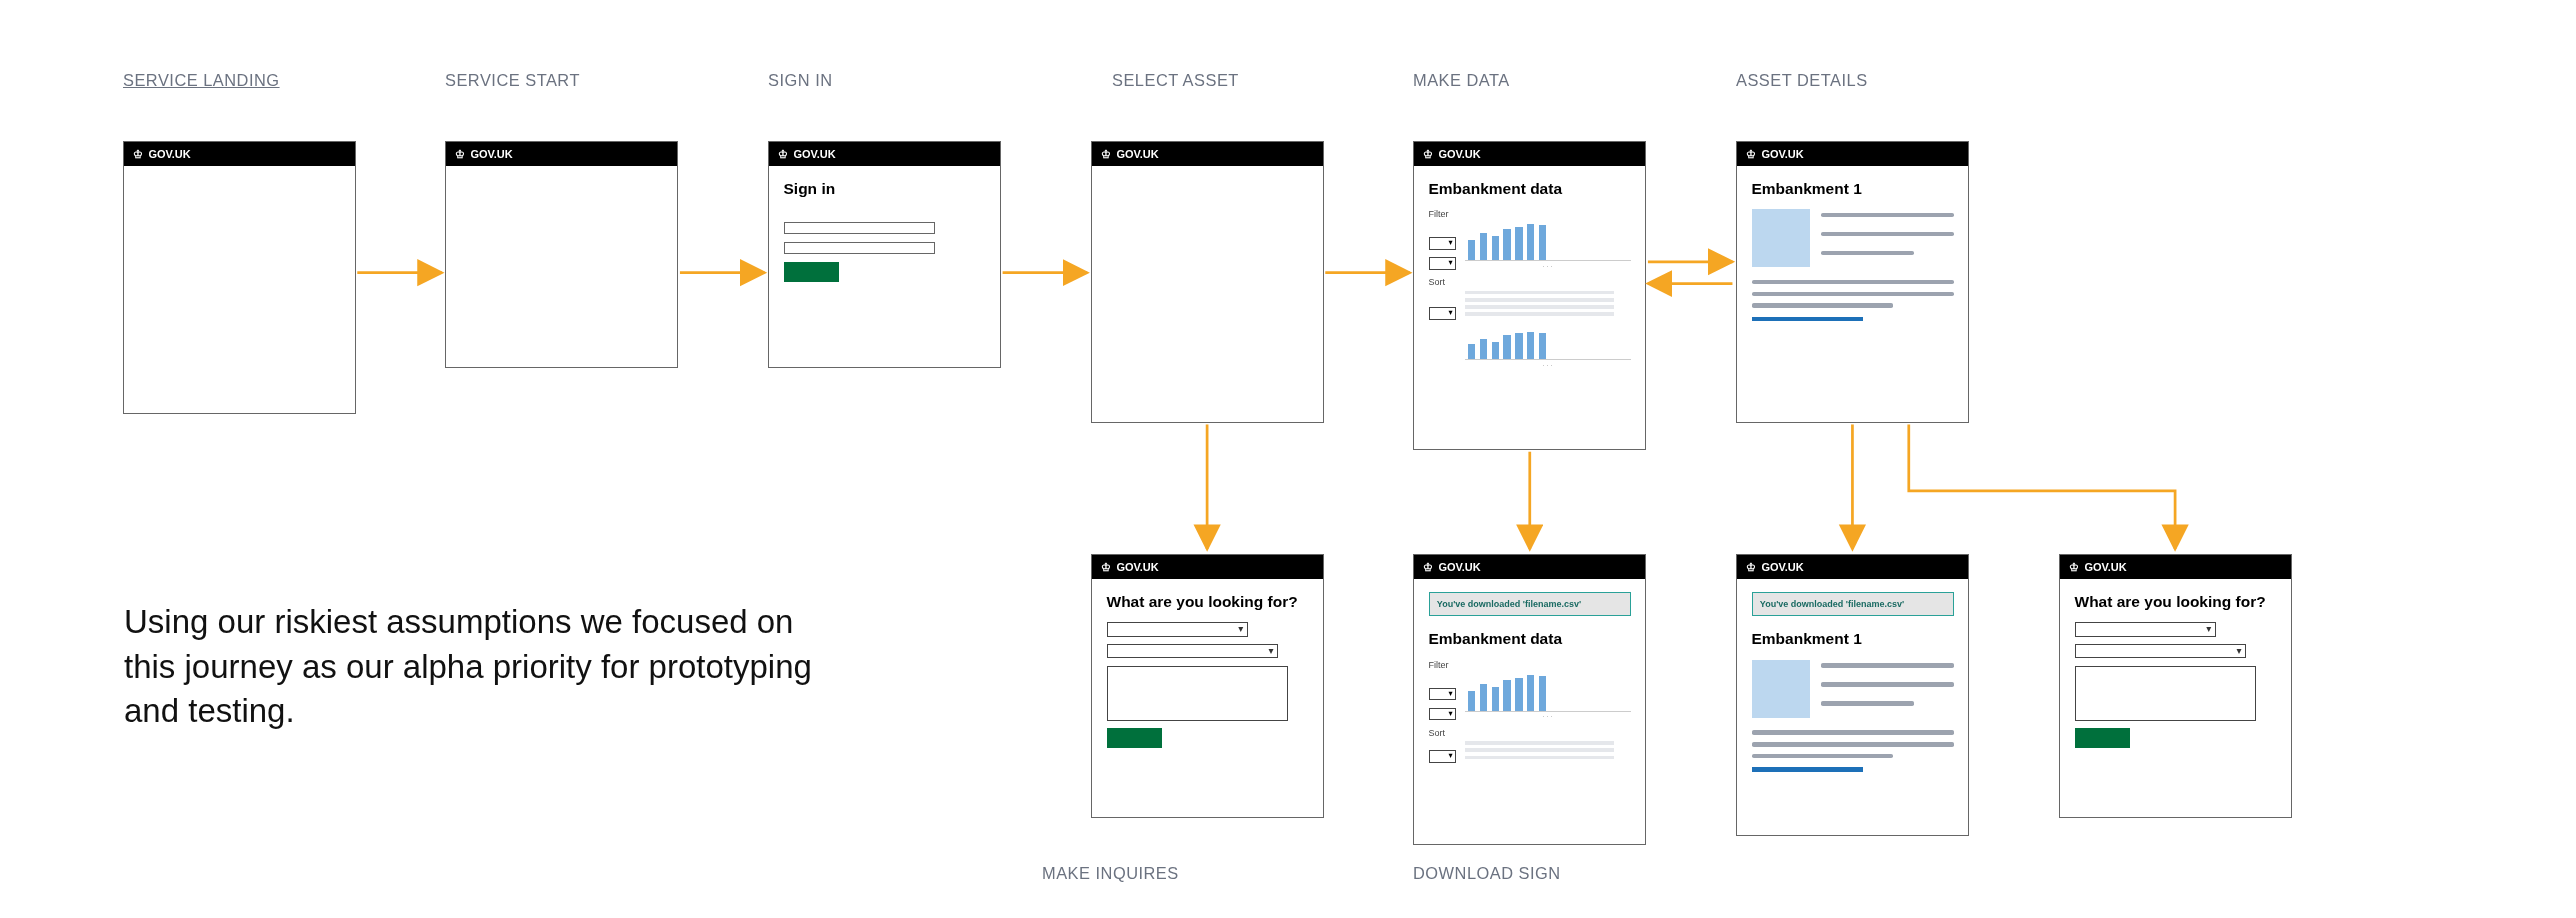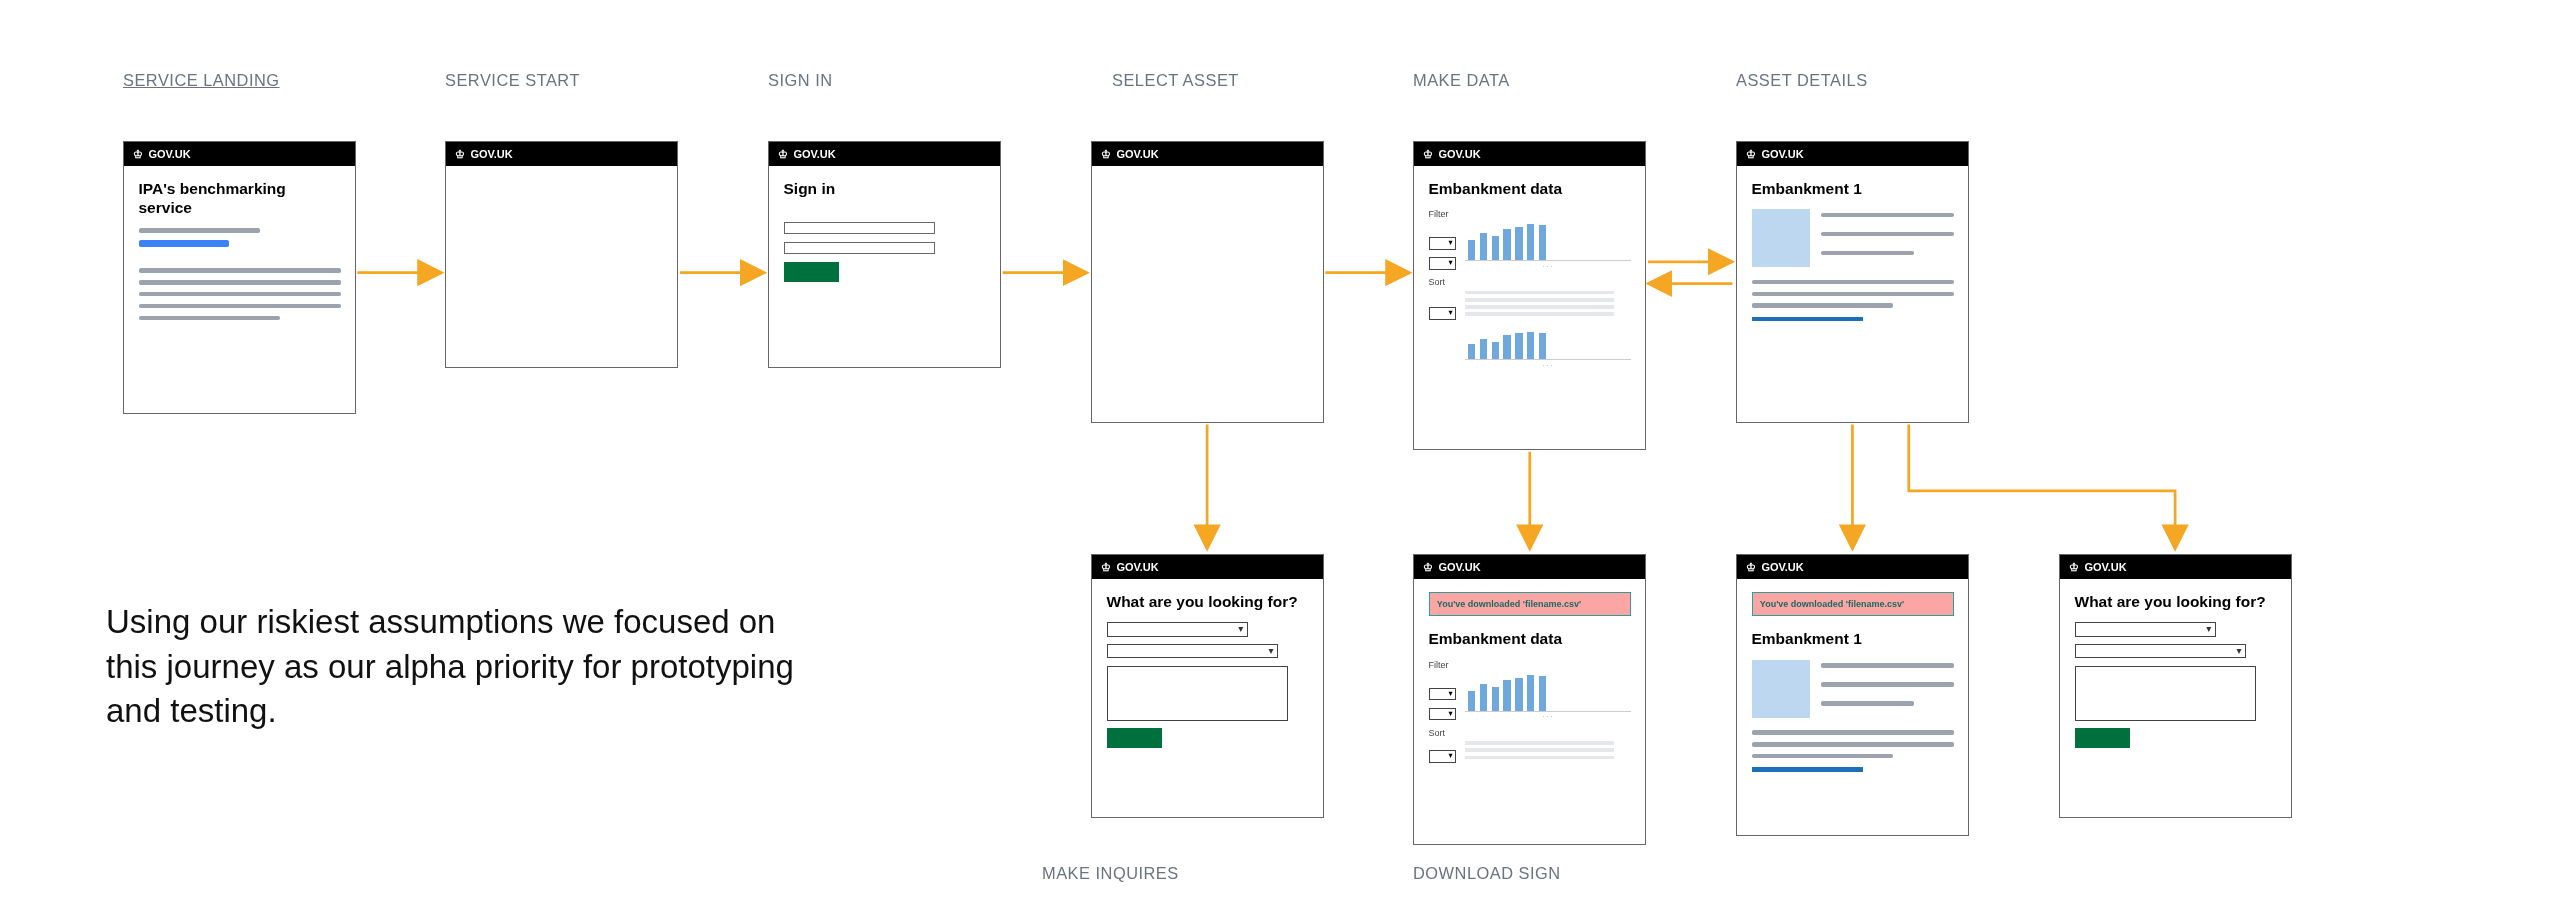--- a/index.html
+++ b/index.html
@@ -34,21 +34,21 @@
   }
   .crown { font-size: 11px; }
   .card-body { padding: 12.7px 14.5px; }
   .card-title {
     font-weight: 700;
     font-size: 15.5px;
     line-height: 1.25;
     margin-bottom: 11px;
   }
   .notif {
-    background: #fca5a5;
+    background: #e5e5e5;
     border: 1.4px solid #2aa198;
     font-size: 9px;
     font-weight: 600;
     padding: 6.4px 7.3px;
     margin-bottom: 12.7px;
     color: #1a6a62;
   }
   .gline { height: 4.5px; background: #9ca3af; border-radius: 1.8px; margin-bottom: 7.3px; }
   .gline.w60 { width: 60%; }
   .gline.w70 { width: 70%; }
@@ -102,49 +102,38 @@
   }
   .thumb {
     width: 58px; height: 58px; background:#bcd7ef;
   }
   .thumb-lines { flex:1; display:flex; flex-direction:column; gap:7.3px; padding-top:3.6px;}
   
   svg.arrows {
     position:absolute; top:0; left:0; width:2576px; height:918px; pointer-events:none;
   }
   .sidetext {
-    position:absolute; left:106px; top:700px; width:691px;
+    position:absolute; left:124px; top:700px; width:691px;
     font-size: 33px; line-height:1.35; color:#111;
   }
 </style>
 </head>
 <body>
 
 <div class="stage-label" style="left:123px; top:71px;text-decoration:underline;" data-name="stage-label-landing">SERVICE LANDING</div>
 <div class="stage-label" style="left:445px; top:71px;" data-name="stage-label-start">SERVICE START</div>
 <div class="stage-label" style="left:768px; top:71px;" data-name="stage-label-signin">SIGN IN</div>
 <div class="stage-label" style="left:1112px;top:71px;" data-name="stage-label-select">SELECT ASSET</div>
 <div class="stage-label" style="left:1413px;top:71px;" data-name="stage-label-data">MAKE DATA</div>
 <div class="stage-label" style="left:1736px;top:71px;" data-name="stage-label-details">ASSET DETAILS</div>
 
 <div class="card" style="left:123px; top:141px; height:273px;" data-name="card-service-landing">
   <div class="govuk-header" data-name="govuk-header">
     <span class="crown" data-name="crown-icon">♔</span>
     <span data-name="govuk-logo-text">GOV.UK</span>
-  </div>
-  <div class="card-body">
-    <div class="card-title" data-name="page-title">IPA's benchmarking service</div>
-    <div class="gline w60" data-name="text-placeholder"></div>
-    <div class="blue-bar" data-name="cta-placeholder"></div>
-    <div class="gap"></div>
-    <div class="gline w100" data-name="text-placeholder"></div>
-    <div class="gline w100" data-name="text-placeholder"></div>
-    <div class="gline w100" data-name="text-placeholder"></div>
-    <div class="gline w100" data-name="text-placeholder"></div>
-    <div class="gline w70" data-name="text-placeholder"></div>
   </div>
 </div>
 
 <div class="card" style="left:445px; top:141px; height:227px;" data-name="card-service-start">
   <div class="govuk-header" data-name="govuk-header">
     <span class="crown" data-name="crown-icon">♔</span>
     <span data-name="govuk-logo-text">GOV.UK</span>
   </div>
 </div>
 

